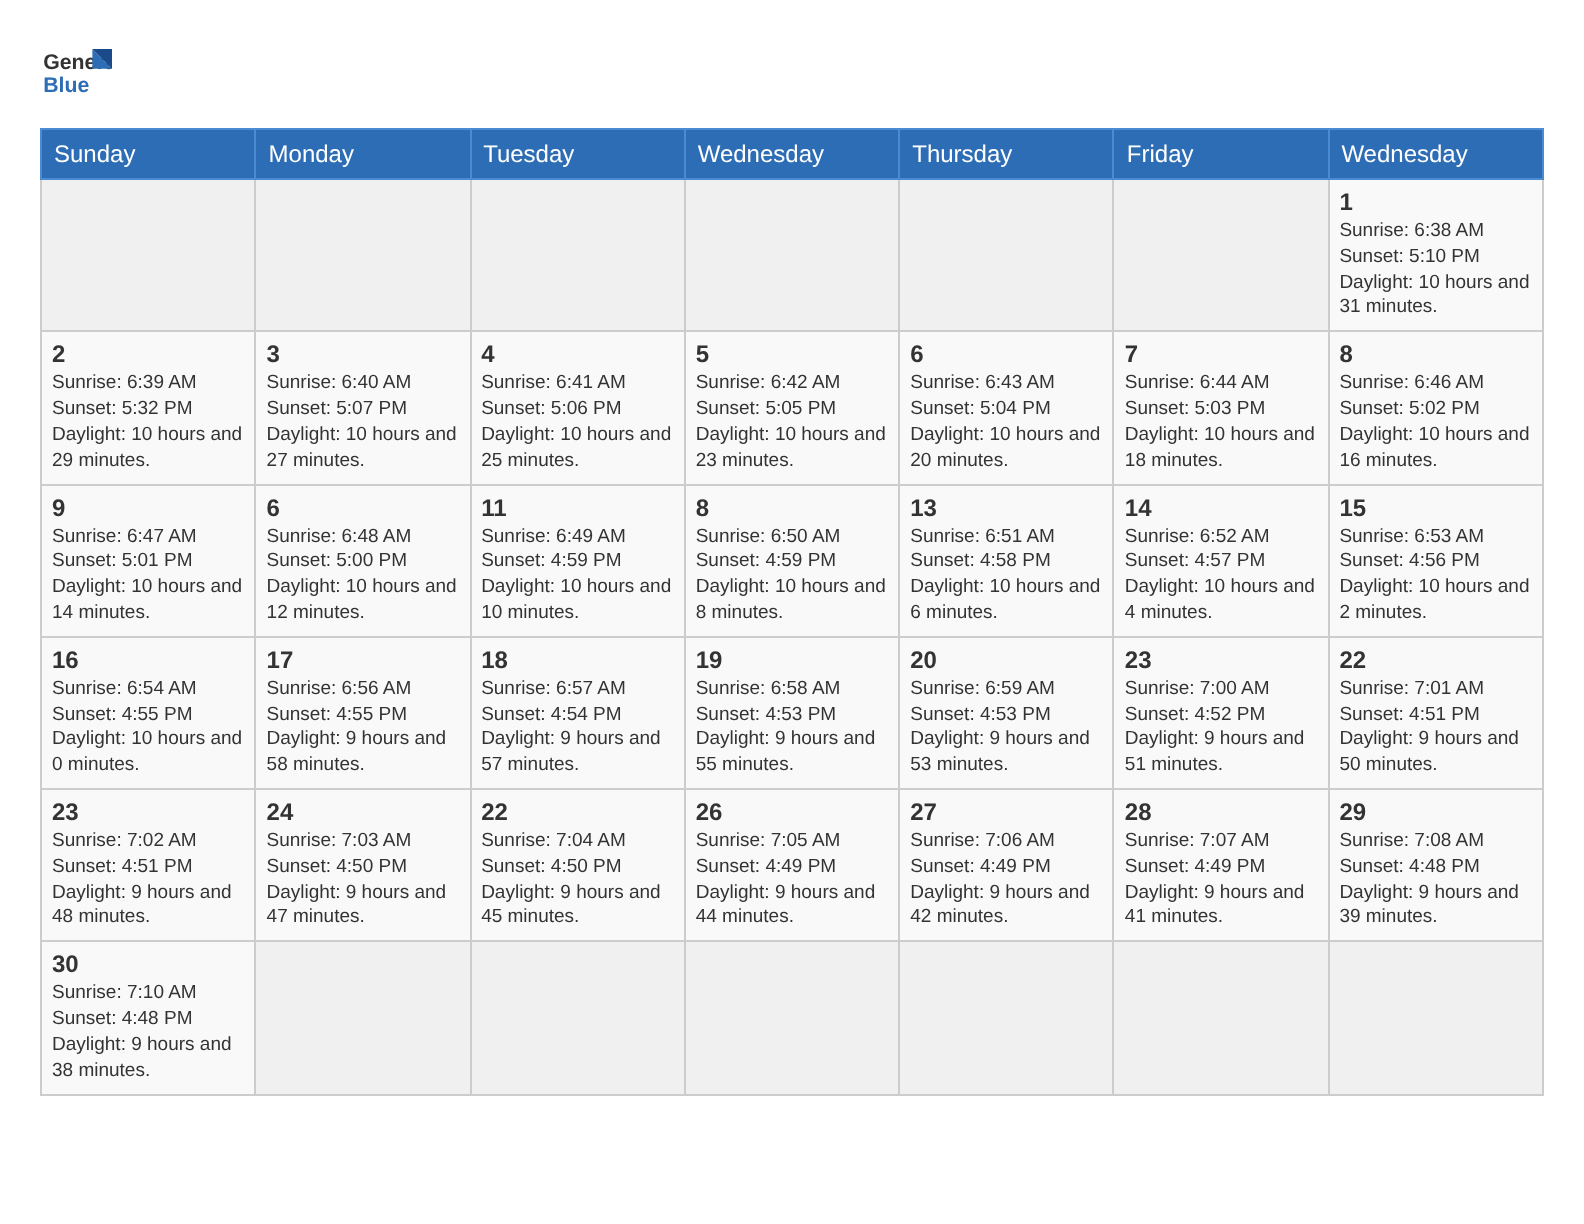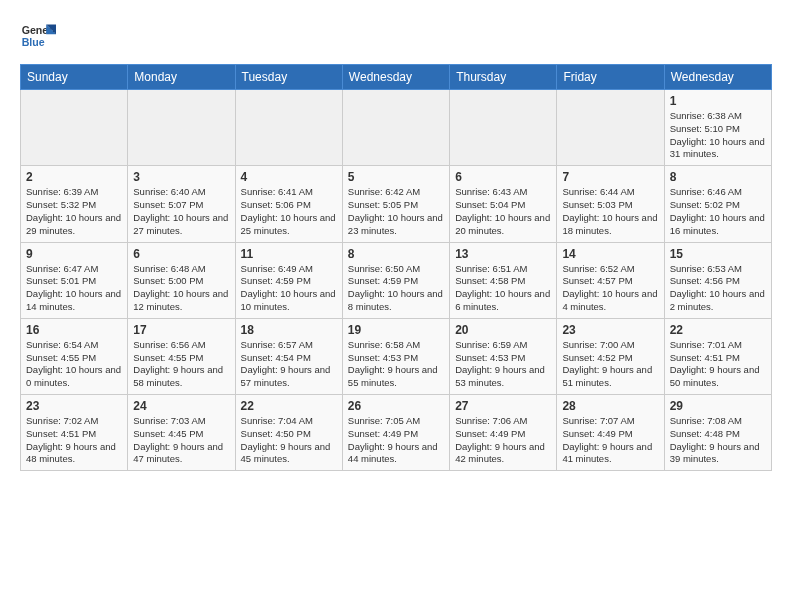--- a/index.html
+++ b/index.html
@@ -267,21 +267,21 @@
         <tr>
           <td>
             <span class="day-number">23</span>
             <div class="day-info">Sunrise: 7:02 AM
 Sunset: 4:51 PM
 Daylight: 9 hours and 48 minutes.</div>
           </td>
           <td>
             <span class="day-number">24</span>
             <div class="day-info">Sunrise: 7:03 AM
-Sunset: 4:45 PM
+Sunset: 4:50 PM
 Daylight: 9 hours and 47 minutes.</div>
           </td>
           <td>
             <span class="day-number">22</span>
             <div class="day-info">Sunrise: 7:04 AM
 Sunset: 4:50 PM
 Daylight: 9 hours and 45 minutes.</div>
           </td>
           <td>
             <span class="day-number">26</span>
@@ -300,16 +300,30 @@
             <div class="day-info">Sunrise: 7:07 AM
 Sunset: 4:49 PM
 Daylight: 9 hours and 41 minutes.</div>
           </td>
           <td>
             <span class="day-number">29</span>
             <div class="day-info">Sunrise: 7:08 AM
 Sunset: 4:48 PM
 Daylight: 9 hours and 39 minutes.</div>
           </td>
+        </tr>
+        <tr class="last-row">
+          <td>
+            <span class="day-number">30</span>
+            <div class="day-info">Sunrise: 7:10 AM
+Sunset: 4:48 PM
+Daylight: 9 hours and 38 minutes.</div>
+          </td>
+          <td class="empty"></td>
+          <td class="empty"></td>
+          <td class="empty"></td>
+          <td class="empty"></td>
+          <td class="empty"></td>
+          <td class="empty"></td>
         </tr>
       </tbody>
   </table>
 </div>
 
 </body></html>

